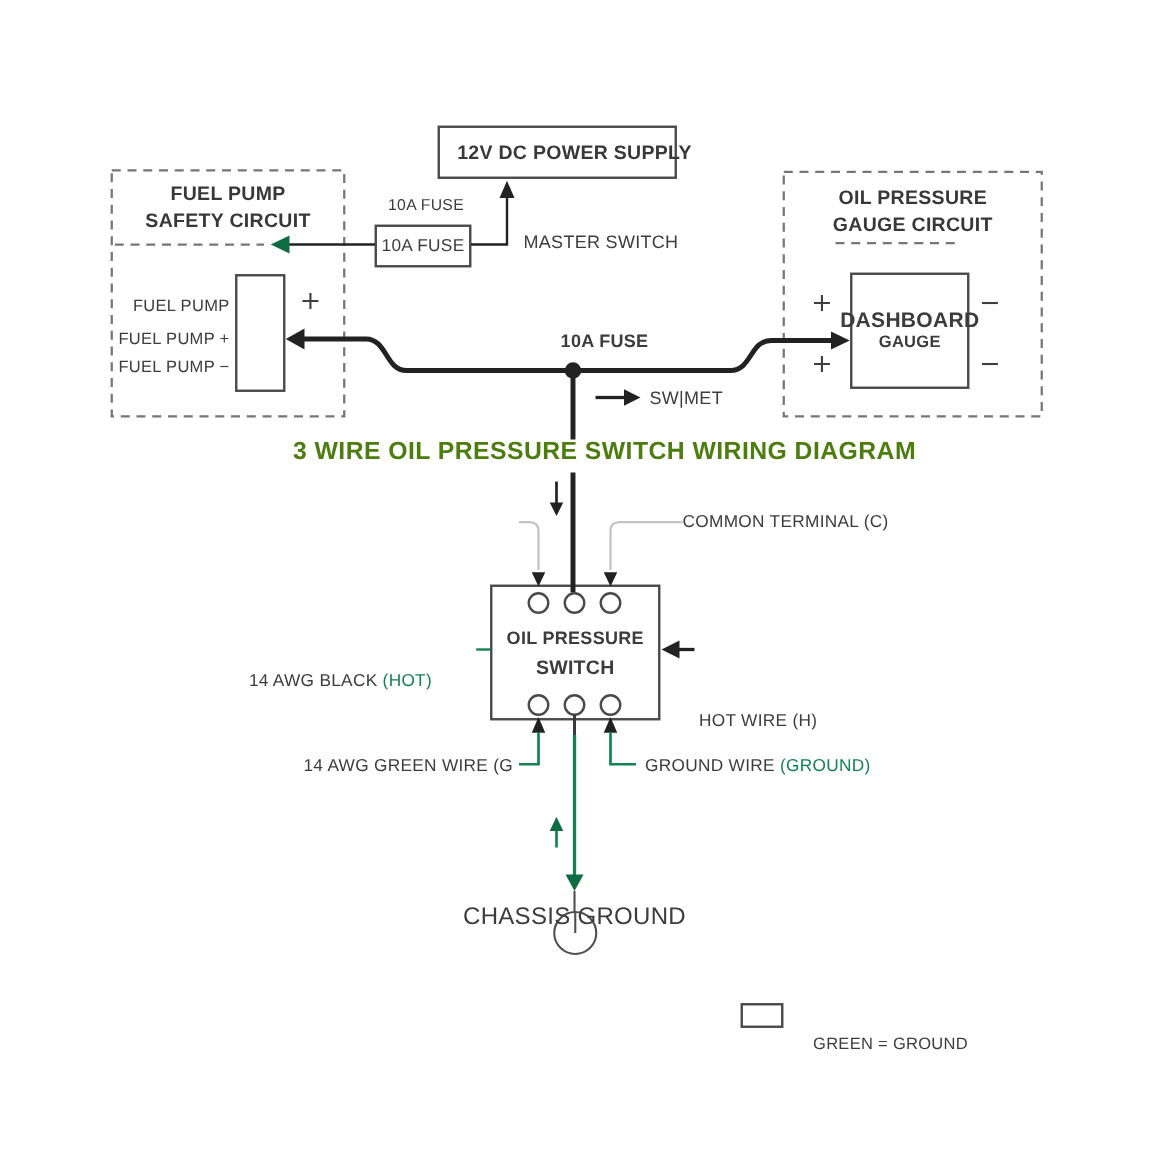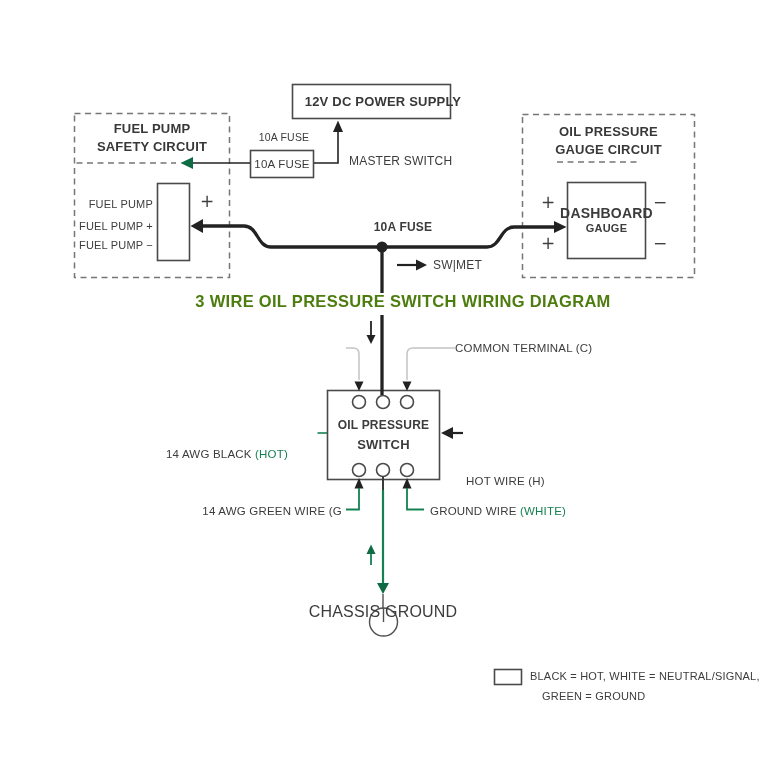--- a/index.html
+++ b/index.html
@@ -158,21 +158,20 @@
   </div>
   <div class="lbl" style="left:466px;top:425px;margin-top:48px;">HOT WIRE (H)</div>
 
   <div class="boxlabel" style="left:327px;top:390px;width:113px;height:90px;">
     <span class="lbl sb" style="position:static;font-size:12px;line-height:19px;">OIL PRESSURE</span>
     <span class="lbl sb" style="position:static;font-size:13px;line-height:19px;">SWITCH</span>
   </div>
 
   <div class="lbl ra" style="right:426px;top:503px;">14 AWG GREEN WIRE (G</div>
   <div class="lbl" style="left:430px;top:503px;">
-    <span>GROUND WIRE </span><span class="greentxt">(WHITE)</span>
+    <span>GROUND WIRE </span><span class="greentxt">(GROUND)</span>
   </div>
 
   <div class="lbl cx" style="left:383px;top:604px;font-size:16px;">CHASSIS GROUND</div>
 
-  <div class="lbl" style="left:530px;top:668px;font-size:11px;">BLACK = HOT, WHITE = NEUTRAL/SIGNAL,</div>
   <div class="lbl" style="left:542px;top:688px;font-size:11px;">GREEN = GROUND</div>
 
 </div>
 
 </body></html>

